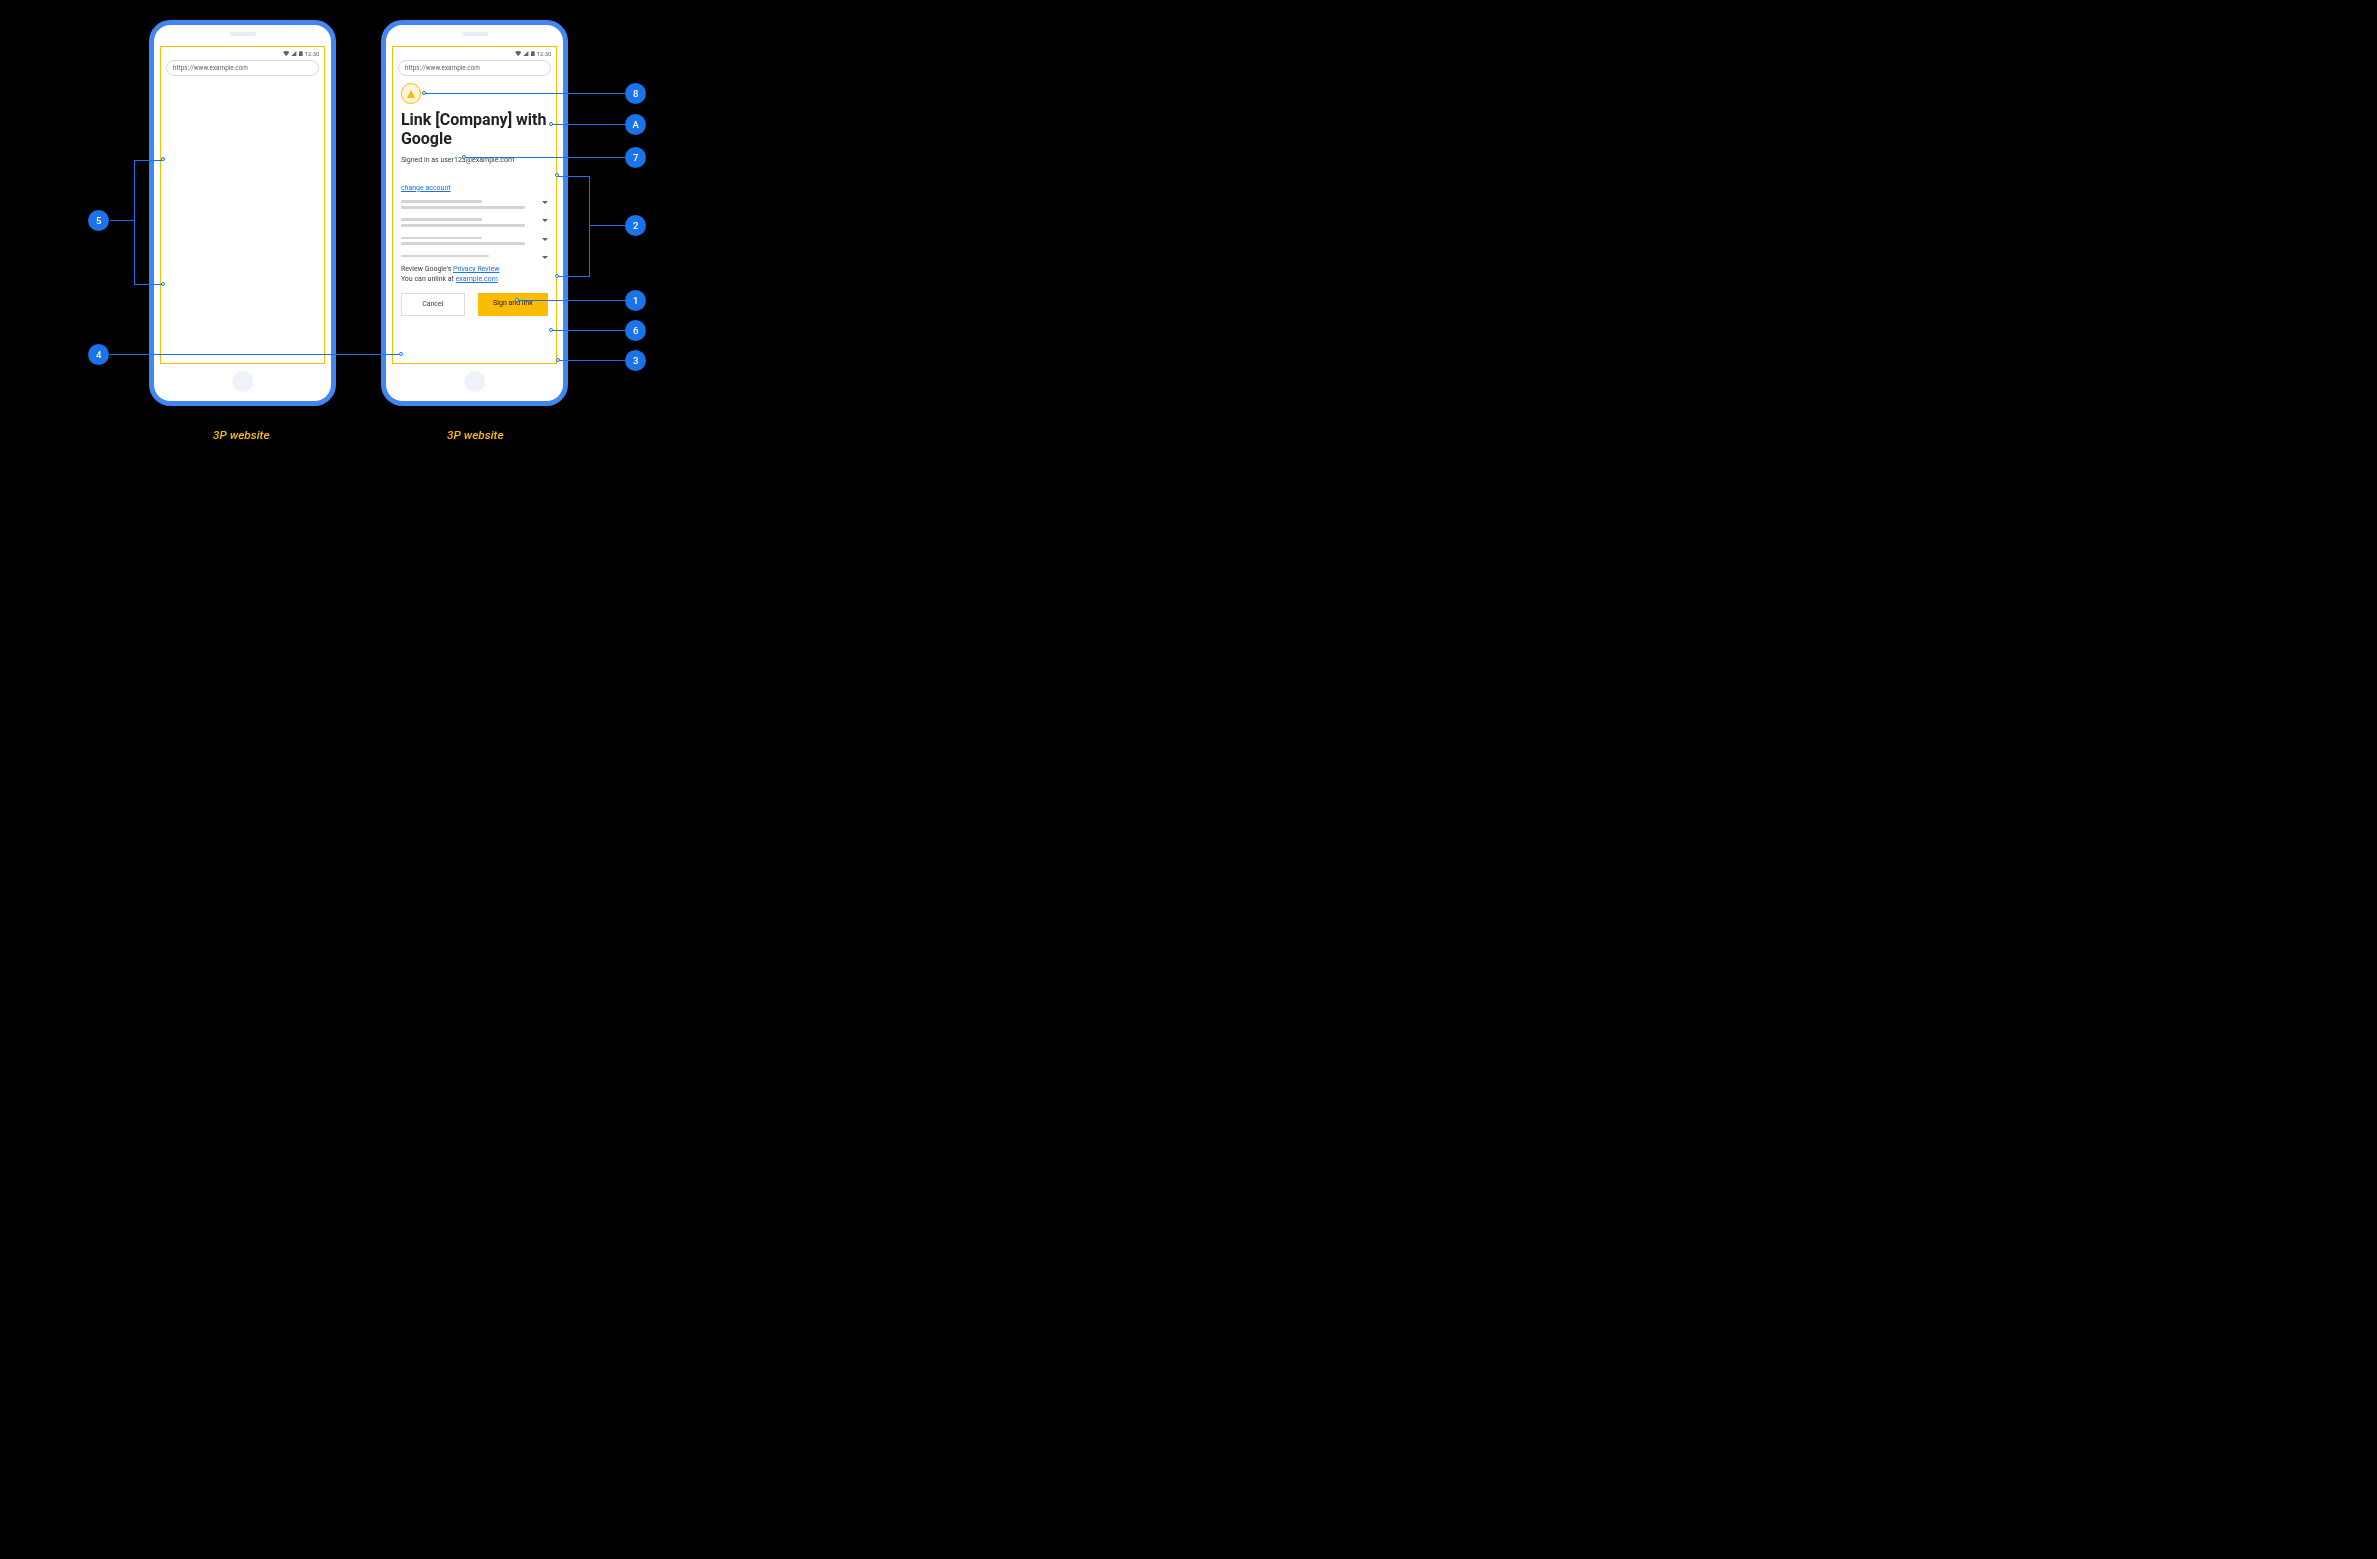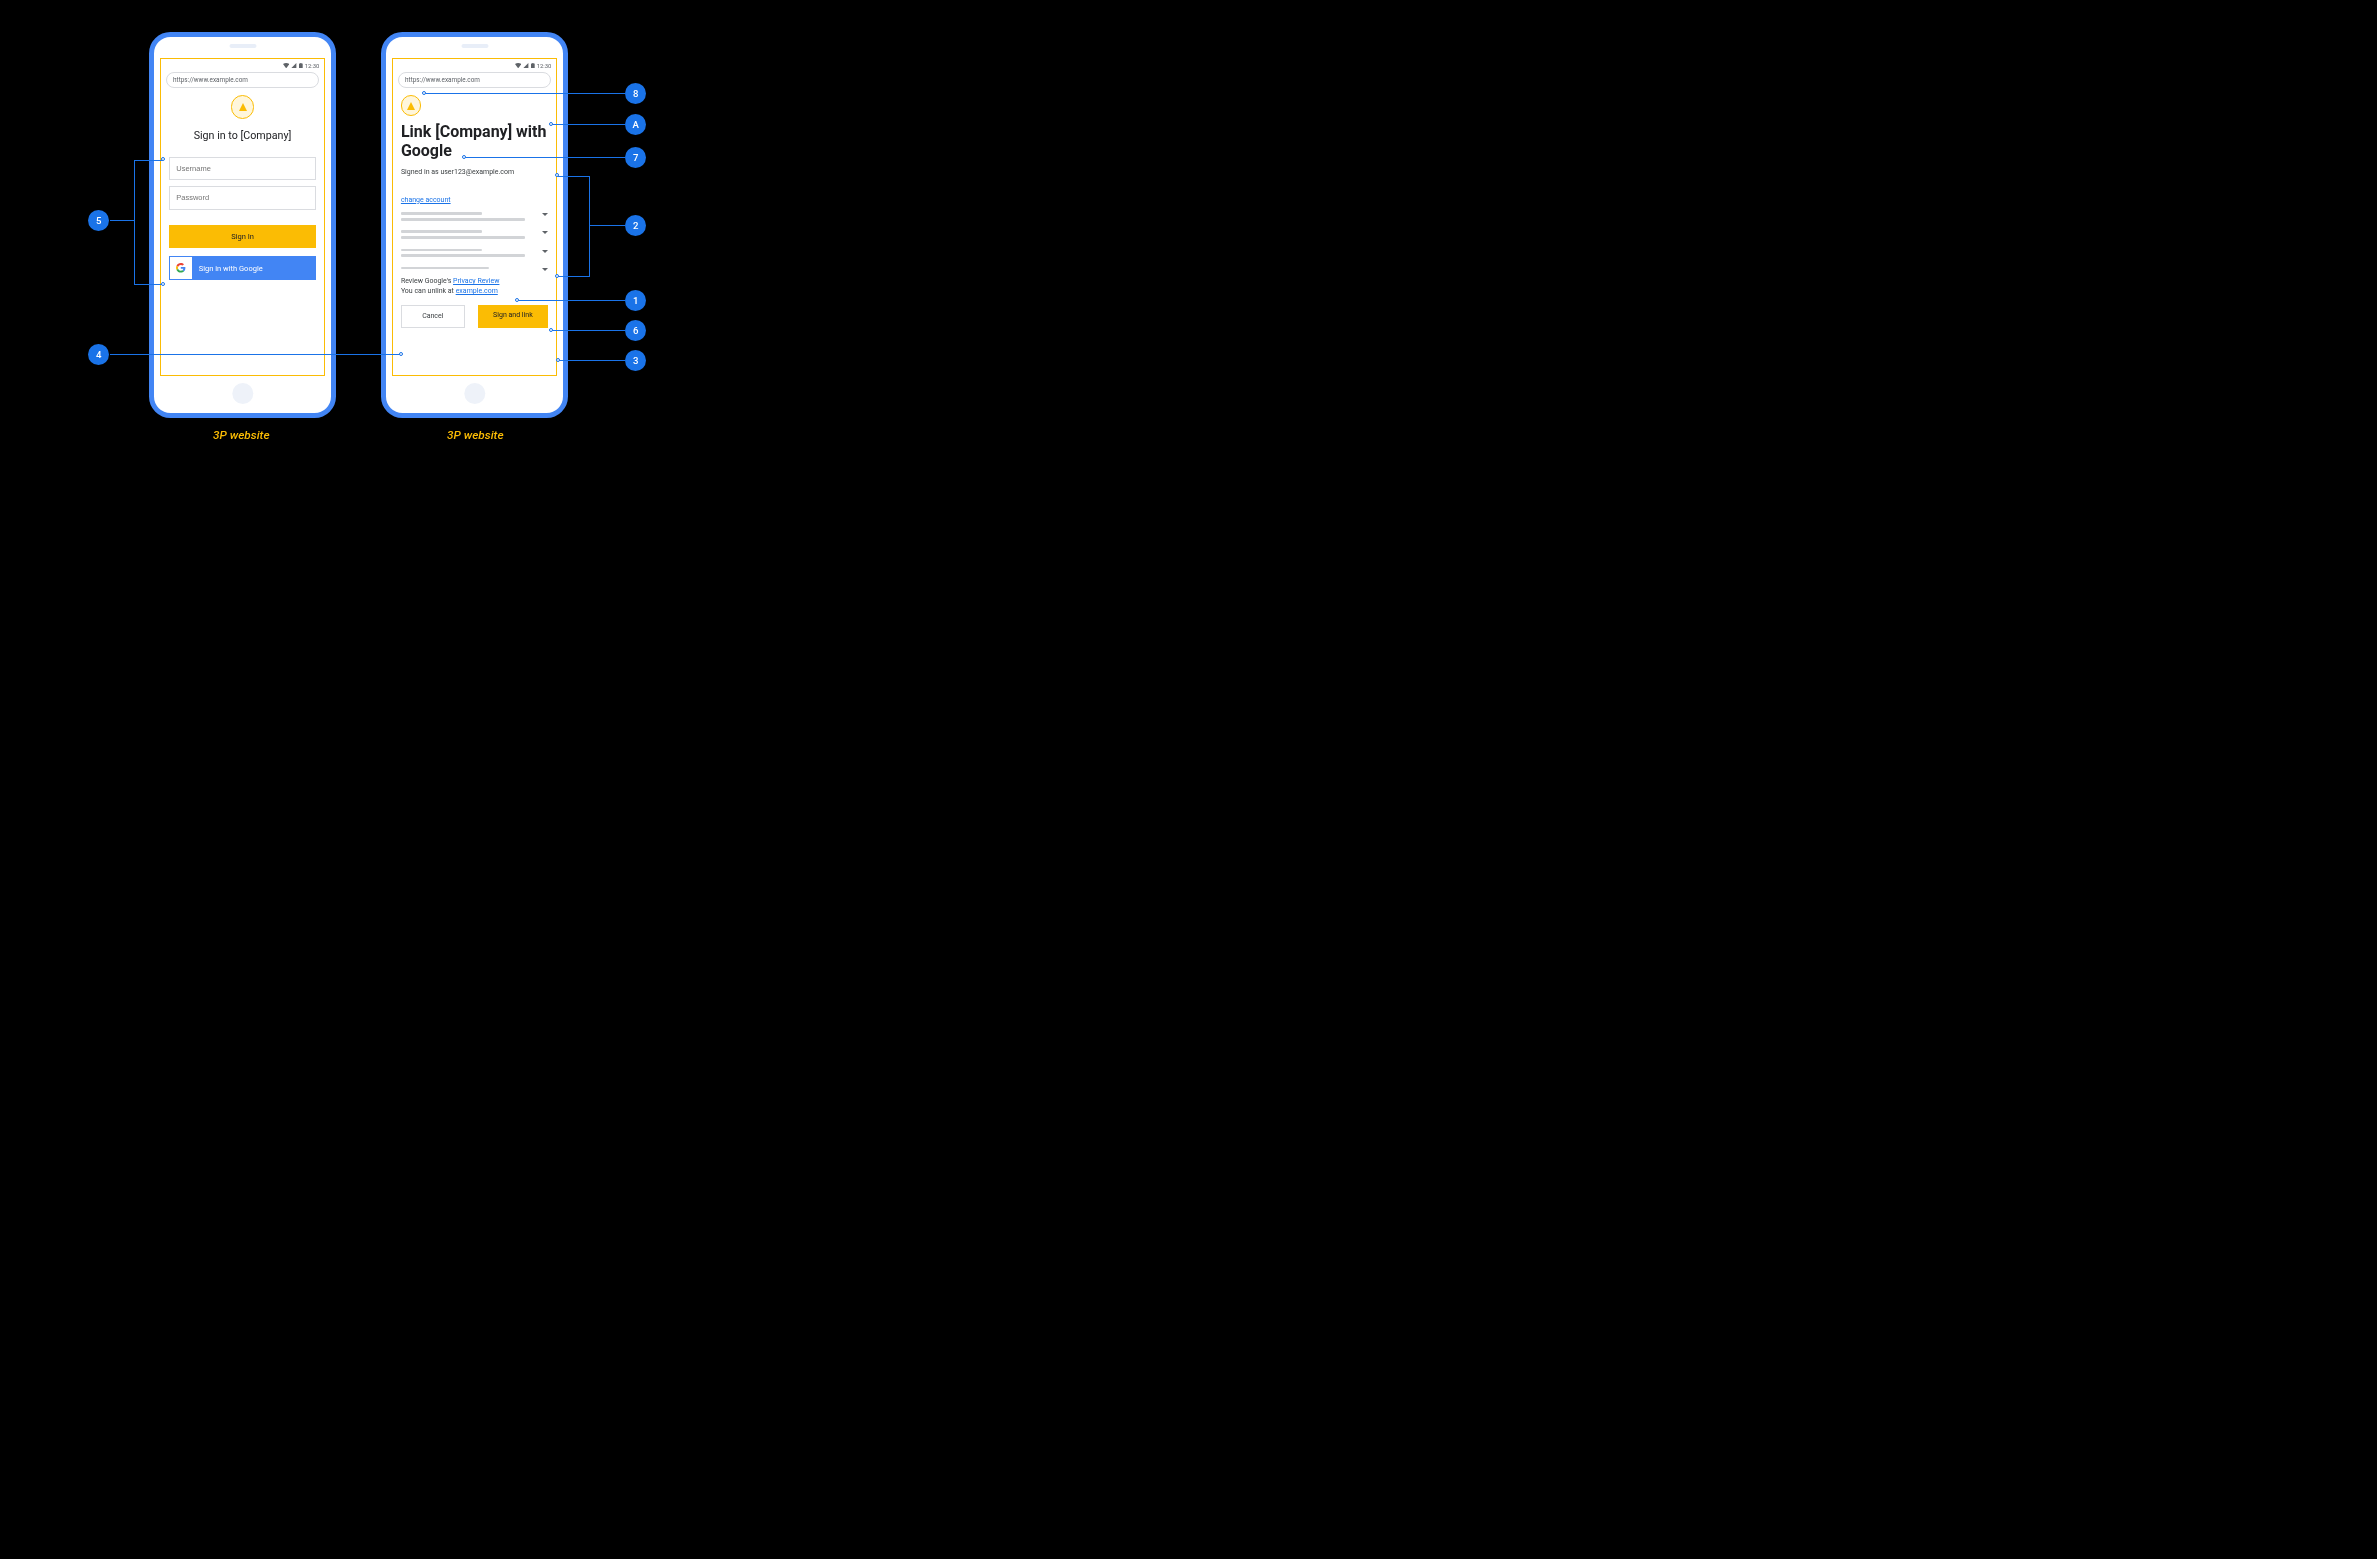--- a/index.html
+++ b/index.html
@@ -10,21 +10,21 @@
   height: 480px;
   position: relative;
 }
 .phone {
   position: absolute;
   width: 187px;
   height: 386px;
   background: #fff;
   border: 5.4px solid #4285f4;
   border-radius: 21.4px;
-  top: 32px;
+  top: 20px;
 }
 .phone-left { left: 149px; }
 .phone-right { left: 381px; }
 .speaker {
   position: absolute;
   top: 7px; left: 50%; transform: translateX(-50%);
   width: 27px; height: 3.7px; border-radius: 2.1px; background: #e8eef8;
 }
 .home-btn {
   position: absolute;
@@ -148,40 +148,20 @@
       </span>
       <span class="status-icon">
         <svg width="3.7" height="5.9" viewBox="0 0 7 11">
             <rect x="0" y="1" width="7" height="10" fill="#5f6368"></rect>
             <rect x="2" y="0" width="3" height="1.5" fill="#5f6368"></rect>
           </svg>
       </span>
       <span>12:30</span>
     </div>
     <div class="urlbar">https://www.example.com</div>
-    <div class="content">
-      <div class="logo-badge center">
-        <div class="triangle"></div>
-      </div>
-      <div class="title">Sign in to [Company]</div>
-      <input class="input" placeholder="Username" style="">
-      <input class="input" type="password" placeholder="Password" style="">
-      <div class="btn-primary">Sign In</div>
-      <div class="btn-google">
-        <div class="g">
-          <svg class="g-logo-svg" viewBox="0 0 48 48">
-              <path fill="#EA4335" d="M24 9.5c3.54 0 6.71 1.22 9.21 3.6l6.85-6.85C35.9 2.38 30.47 0 24 0 14.62 0 6.51 5.38 2.56 13.22l7.98 6.19C12.43 13.72 17.74 9.5 24 9.5z"></path>
-              <path fill="#4285F4" d="M46.98 24.55c0-1.57-.15-3.09-.38-4.55H24v9.02h12.94c-.58 2.96-2.26 5.48-4.78 7.18l7.73 6c4.51-4.18 7.09-10.36 7.09-17.65z"></path>
-              <path fill="#FBBC05" d="M10.53 28.59c-.48-1.45-.76-2.99-.76-4.59s.27-3.14.76-4.59l-7.98-6.19C.92 16.46 0 20.12 0 24c0 3.88.92 7.54 2.56 10.78l7.97-6.19z"></path>
-              <path fill="#34A853" d="M24 48c6.48 0 11.93-2.13 15.89-5.81l-7.73-6c-2.15 1.45-4.92 2.3-8.16 2.3-6.26 0-11.57-4.22-13.47-9.91l-7.98 6.19C6.51 42.62 14.62 48 24 48z"></path>
-            </svg>
-        </div>
-        <div class="txt">Sign in with Google</div>
-      </div>
-    </div>
   </div>
   <div class="home-btn"></div>
 </div>
 
 <div class="phone phone-right">
   <div class="speaker"></div>
   <div class="screen">
     <div class="statusbar">
       <span class="status-icon">
         <svg width="6.4" height="5.4" viewBox="0 0 12 10">

